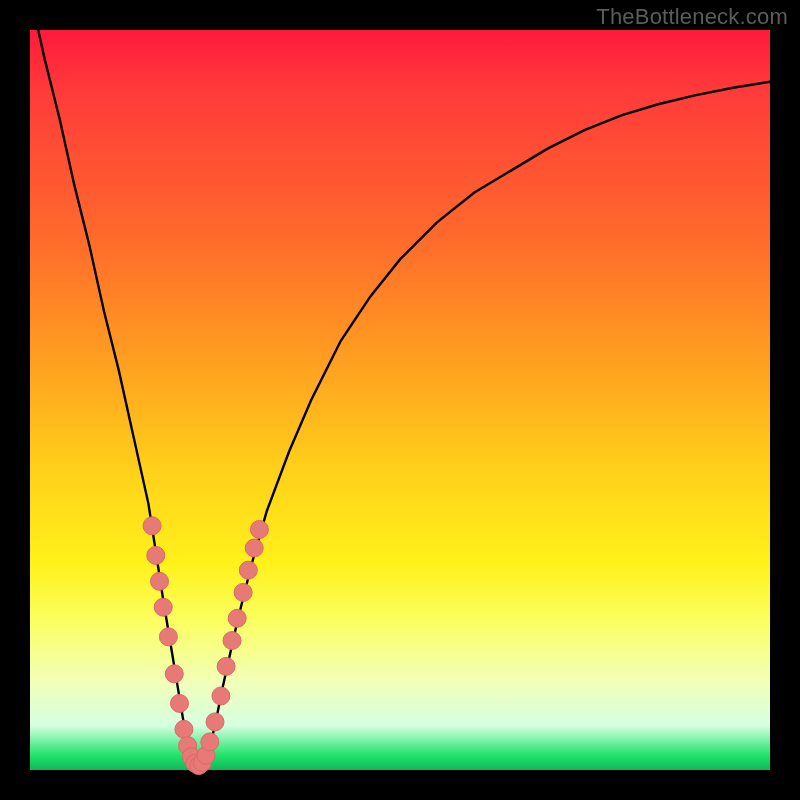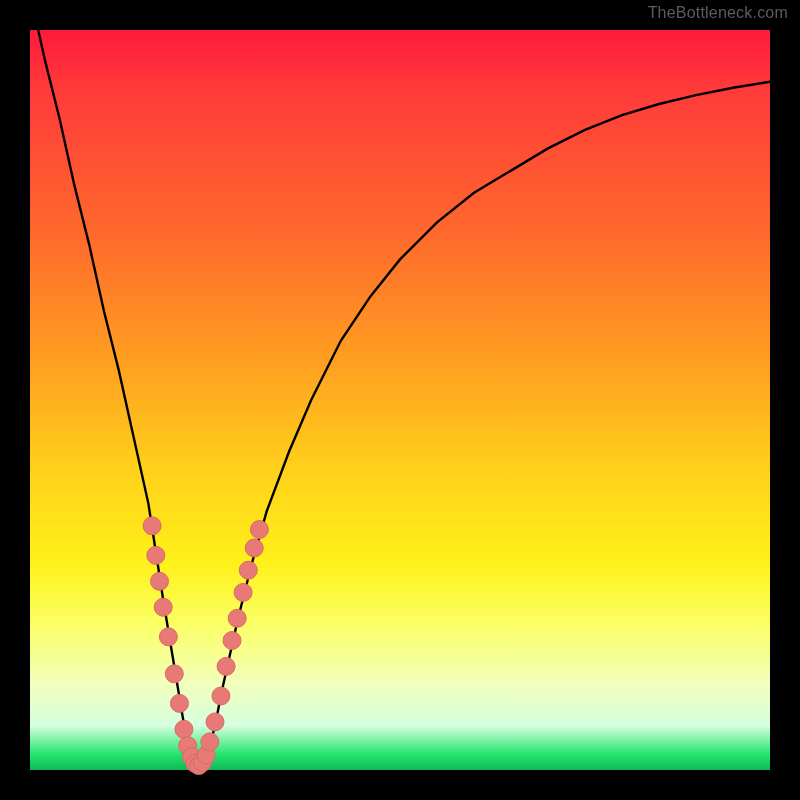--- a/index.html
+++ b/index.html
@@ -38,21 +38,21 @@
       #d6ffe0 94%,
       #21e36b 98%,
       #0fb85a 100%
     );
   }
   .watermark {
     position: absolute;
     top: 4px;
     right: 12px;
     color: #5c5c5c;
-    font-size: 16px;
+    font-size: 22px;
     font-weight: 500;
     letter-spacing: 0.2px;
     user-select: none;
   }
   svg.curve {
     position: absolute;
     left: 0;
     top: 0;
     width: 740px;
     height: 740px;

